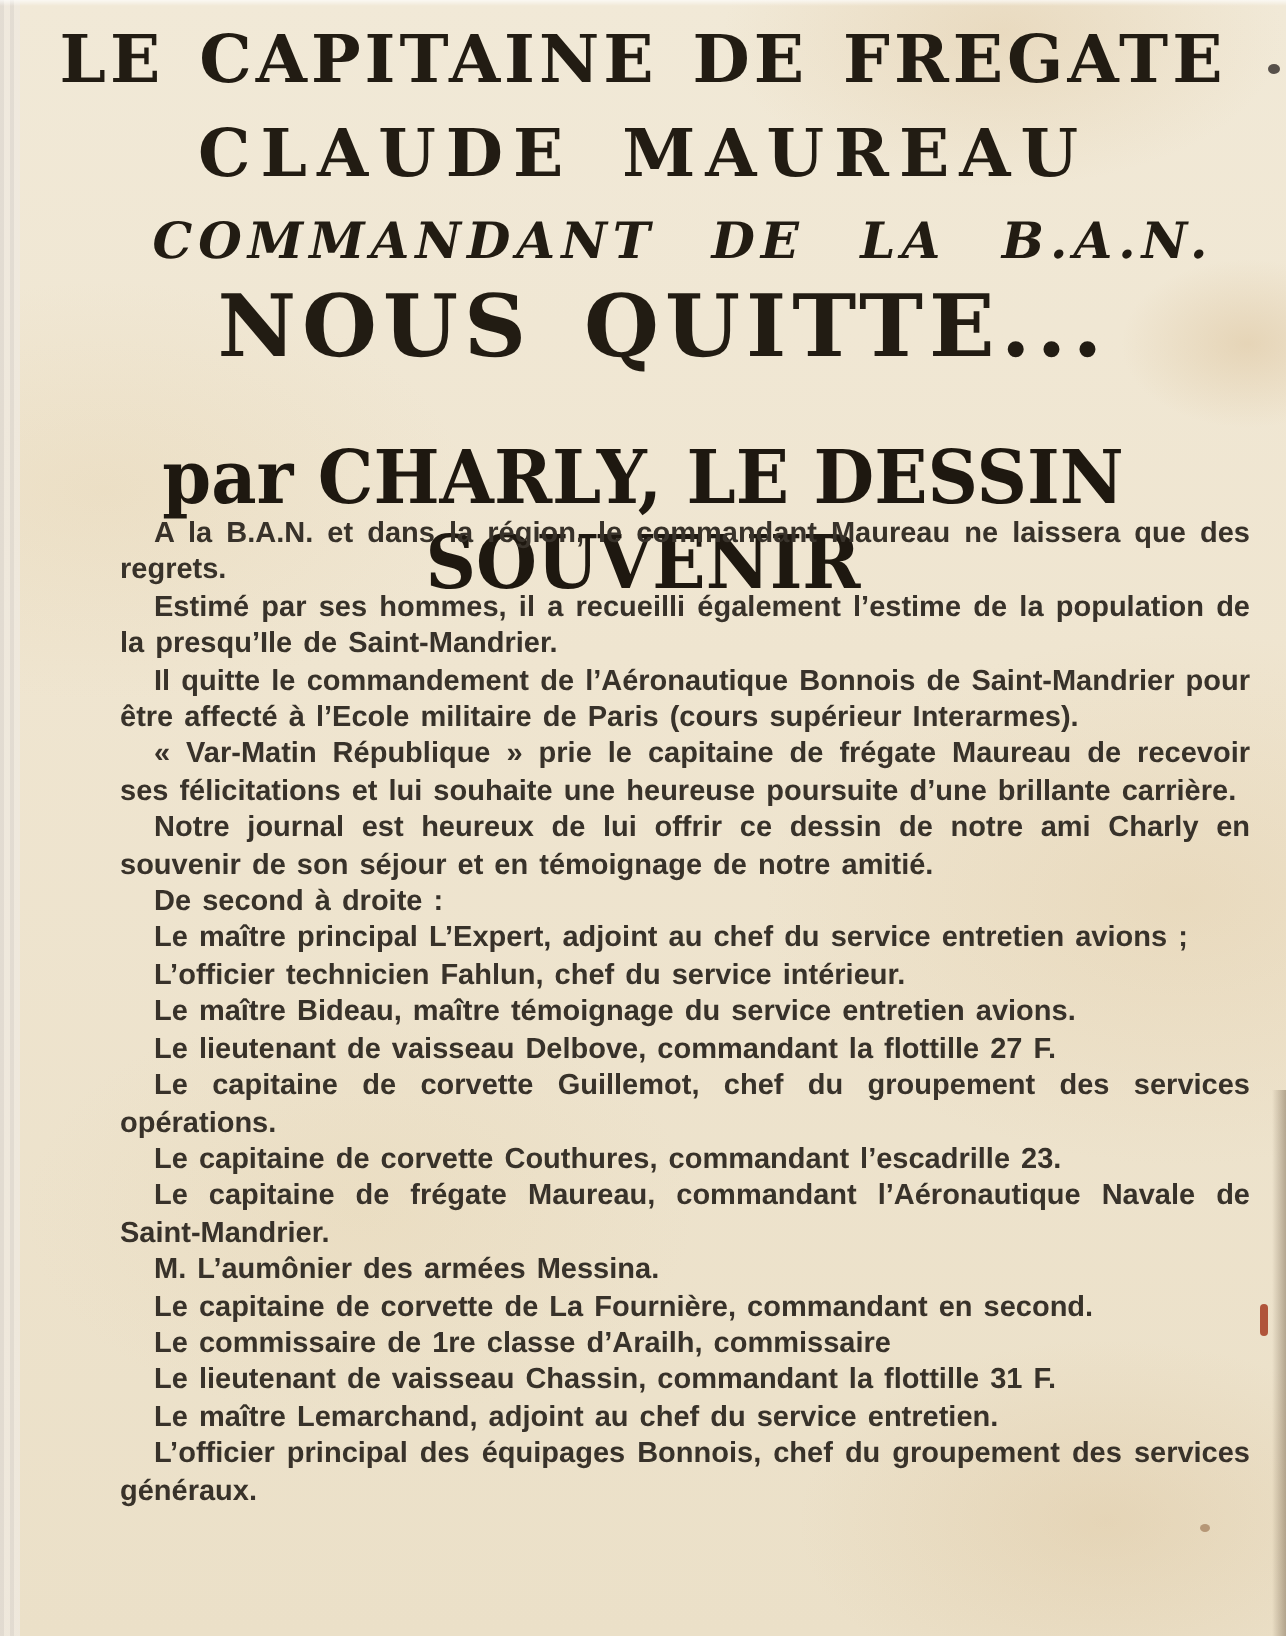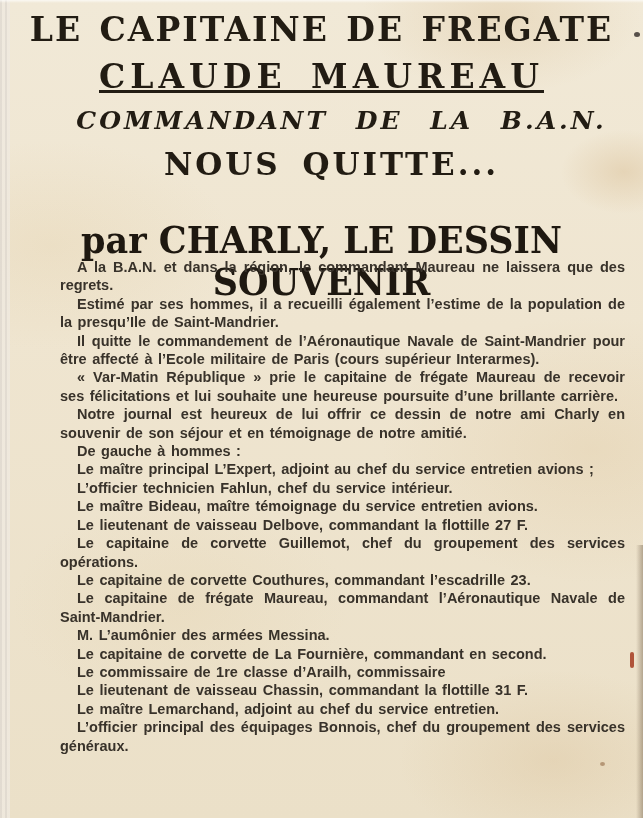--- a/index.html
+++ b/index.html
@@ -45,23 +45,23 @@
   
   .masthead { position: relative; padding-top: 4px; }
   .hl {
     font-family: "DejaVu Serif", serif;
     font-weight: bold;
     color: #221c13;
     text-align: center;
     margin: 6px;
   }
   .hl1 { font-size: 33px; line-height: 40px; letter-spacing: 2px;  word-spacing: 4px; }
-  .hl2 { font-size: 33px; line-height: 42px; letter-spacing: 5px;  word-spacing: 8px; text-decoration: underline; }
+  .hl2 { font-size: 33px; line-height: 42px; letter-spacing: 5px;  word-spacing: 8px; }
   .hl3 { font-size: 25px; line-height: 34px; letter-spacing: 3px;  word-spacing: 16px; font-style: italic; padding-left: 40px; }
-  .hl4 { font-size: 31px; line-height: 40px; letter-spacing: 3px;  word-spacing: 8px; padding-left: 20px; }
+  .hl4 { font-size: 43px; line-height: 40px; letter-spacing: 3px;  word-spacing: 8px; padding-left: 20px; }
 
   .subhead {
     font-family: "DejaVu Serif", serif;
     font-weight: bold;
     color: #1e1810;
     font-size: 35px;
     line-height: 40px;
     text-align: center;
     letter-spacing: 0px;
     margin: 37px 0 0 0;
@@ -95,24 +95,24 @@
     <h1 class="hl hl1">LE CAPITAINE DE FREGATE</h1>
     <h1 class="hl hl2">CLAUDE MAUREAU</h1>
     <h2 class="hl hl3">COMMANDANT DE LA B.A.N.</h2>
     <h1 class="hl hl4">NOUS QUITTE...</h1>
     <h2 class="subhead">par CHARLY, LE DESSIN SOUVENIR</h2>
   </header>
 
   <section class="article">
     <p>A la B.A.N. et dans la région, le commandant Maureau ne laissera que des regrets.</p>
     <p>Estimé par ses hommes, il a recueilli également l’estime de la population de la presqu’Ile de Saint-Mandrier.</p>
-    <p>Il quitte le commandement de l’Aéronautique Navale de Saint-Mandrier pour être affecté à l’Ecole militaire de Paris (cours supérieur Interarmes).</p>
+    <p>Il quitte le commandement de l’Aéronautique Bonnois de Saint-Mandrier pour être affecté à l’Ecole militaire de Paris (cours supérieur Interarmes).</p>
     <p>« Var-Matin République » prie le capitaine de frégate Maureau de recevoir ses félicitations et lui souhaite une heureuse poursuite d’une brillante carrière.</p>
     <p>Notre journal est heureux de lui offrir ce dessin de notre ami Charly en souvenir de son séjour et en témoignage de notre amitié.</p>
-    <p>De gauche à hommes :</p>
+    <p>De second à droite :</p>
     <p>Le maître principal L’Expert, adjoint au chef du service entretien avions ;</p>
     <p>L’officier technicien Fahlun, chef du service intérieur.</p>
     <p>Le maître Bideau, maître témoignage du service entretien avions.</p>
     <p>Le lieutenant de vaisseau Delbove, commandant la flottille 27 F.</p>
     <p>Le capitaine de corvette Guillemot, chef du groupement des services opérations.</p>
     <p>Le capitaine de corvette Couthures, commandant l’escadrille 23.</p>
     <p>Le capitaine de frégate Maureau, commandant l’Aéronautique Navale de Saint-Mandrier.</p>
     <p>M. L’aumônier des armées Messina.</p>
     <p>Le capitaine de corvette de La Fournière, commandant en second.</p>
     <p>Le commissaire de 1re classe d’Arailh, commissaire</p>

